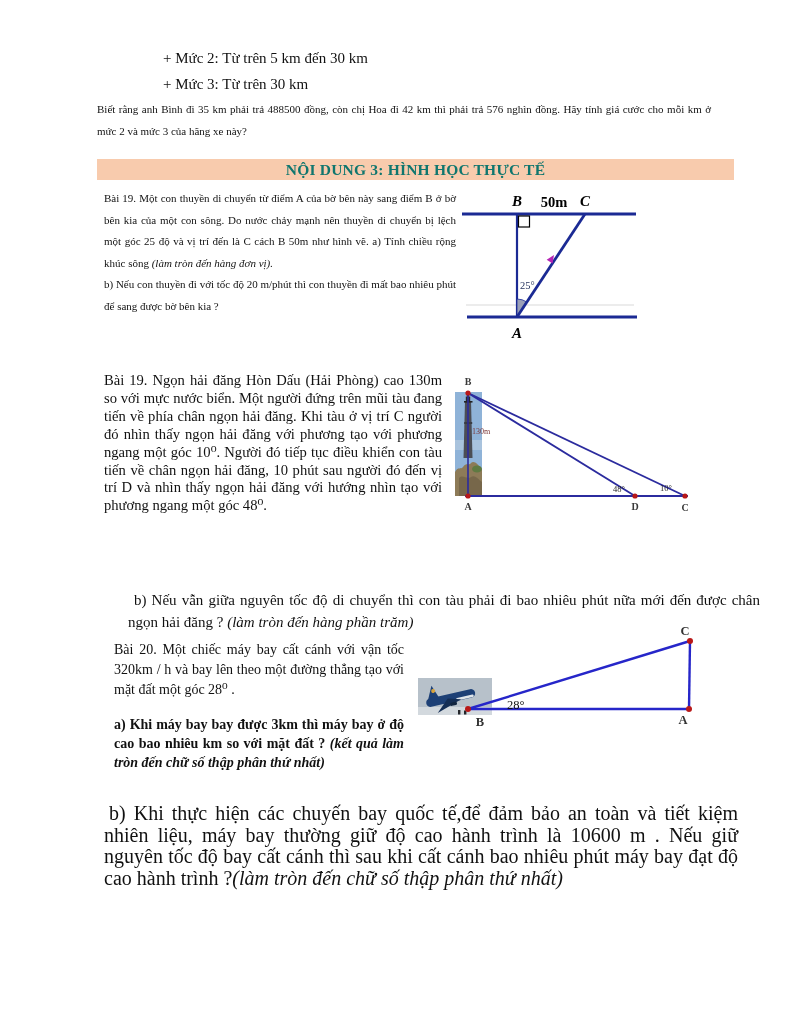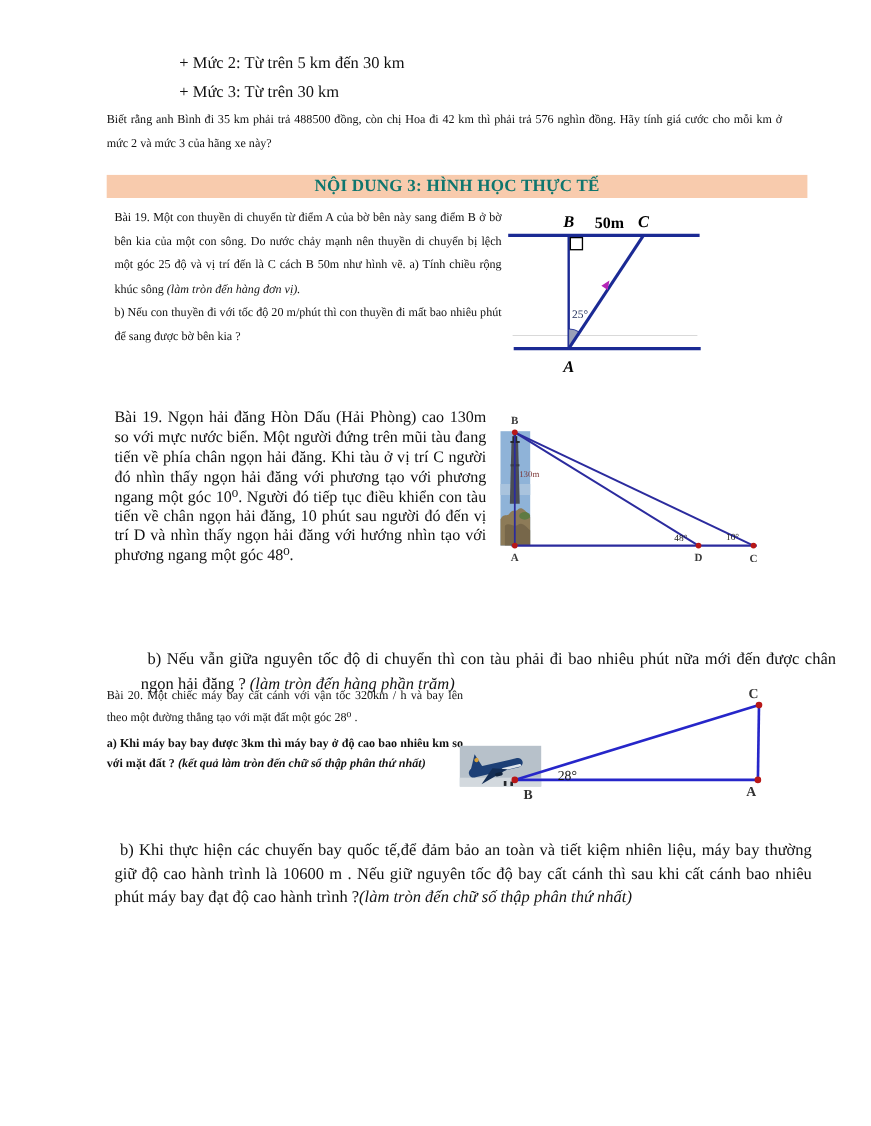--- a/index.html
+++ b/index.html
@@ -18,24 +18,24 @@
   }
   .section-bar span {
     color:#0f766e; font-weight:bold; font-size:15.5px; letter-spacing:.2px;
   }
   .p18 { width:352px; }
   .p18 p { margin:0; }
   .p18 .note3 { margin-top:5px; }
   .p19 { width:338px; font-size:14.6px; line-height:17.9px; text-align:justify; }
   .qpara { font-size:15px; line-height:22px; text-align:justify; text-indent:6px; }
   .p20 { width:324px; }
-  .p20 p { margin:0; font-size:11px; }
+  .p20 p { margin:17px; font-size:14px; }
   .p20 .pa { line-height:19.8px; text-align:justify; }
   .p20 .pb { margin-top:4px; line-height:18.6px; text-align:justify;font-weight:bold; }
-  .b20 { font-size:15px; line-height:21.5px; text-align:justify; text-indent:5px; }
+  .b20 { font-size:20px; line-height:21.5px; text-align:justify; text-indent:5px;margin-top:40px; }
 
   
   .l18 { stroke:#1b2a94; fill:none; }
   .l19 { stroke:#2b2b9e; fill:none; }
   .l20 { stroke:#2626c9; fill:none; }
   .faint { stroke:#d9d9d9; stroke-width:1; }
   .dot { fill:#b81818; stroke:none; }
   .ra  { fill:none; stroke:#000; stroke-width:1.2; }
 
   

